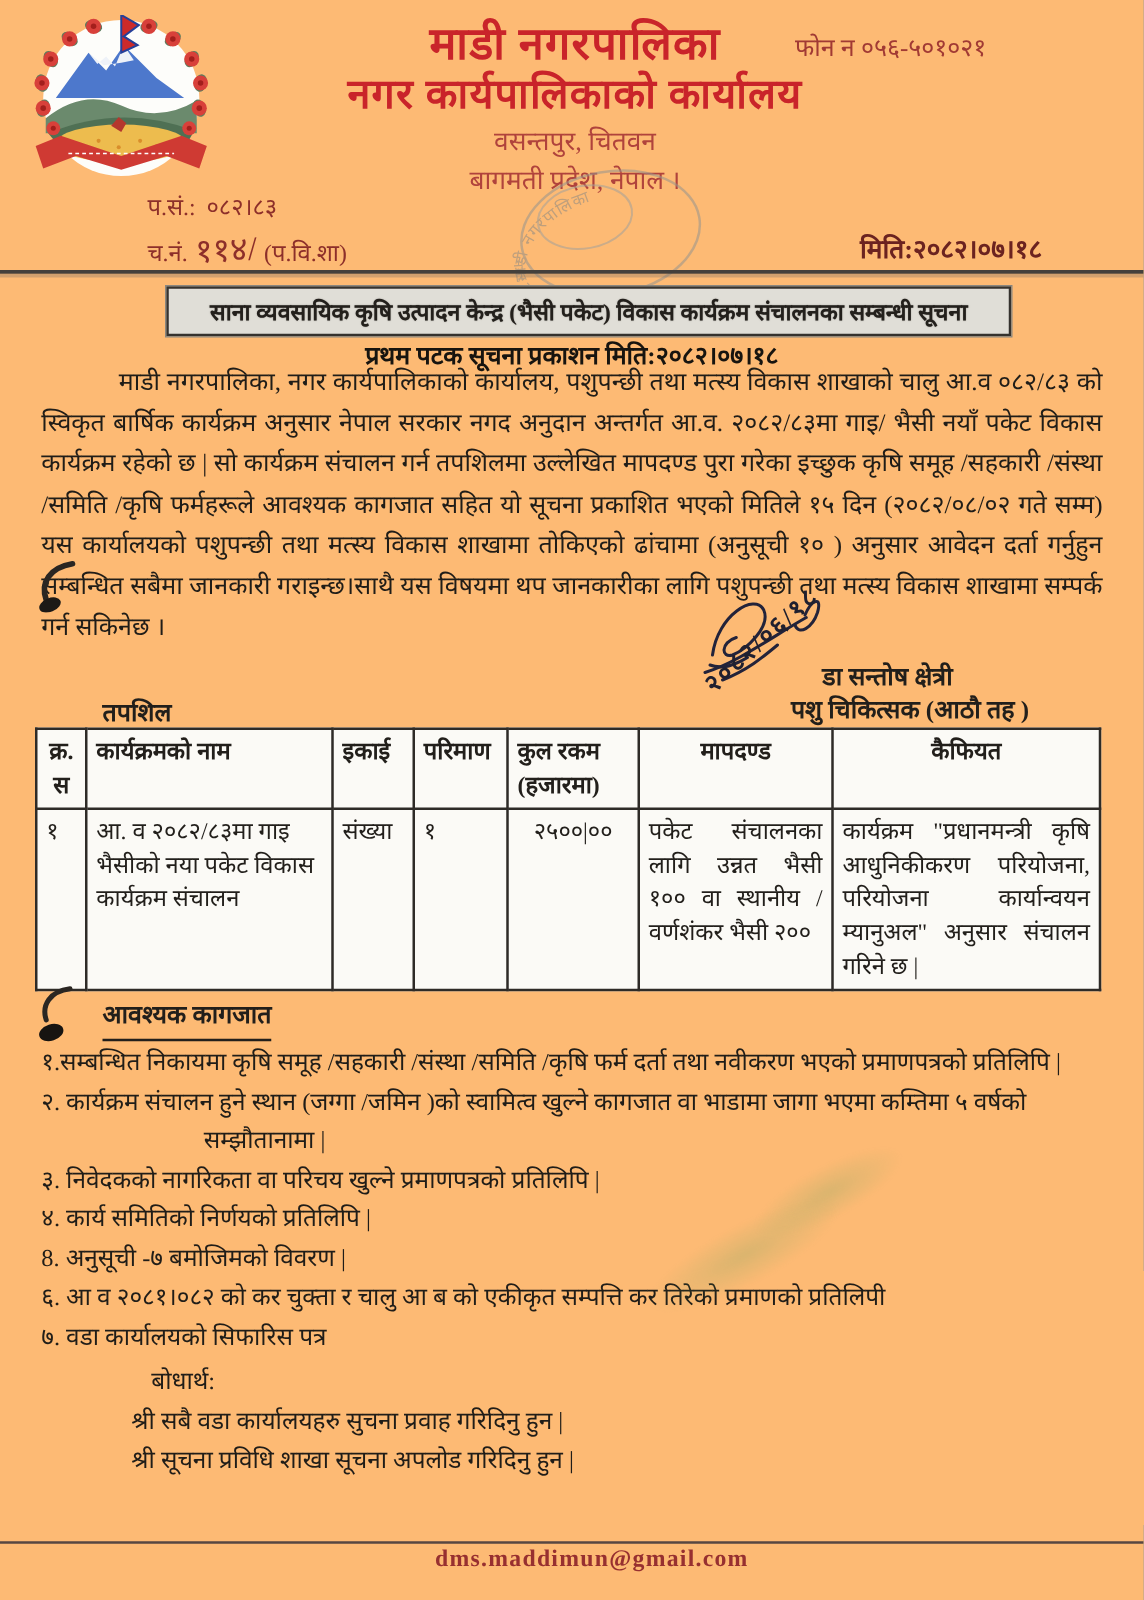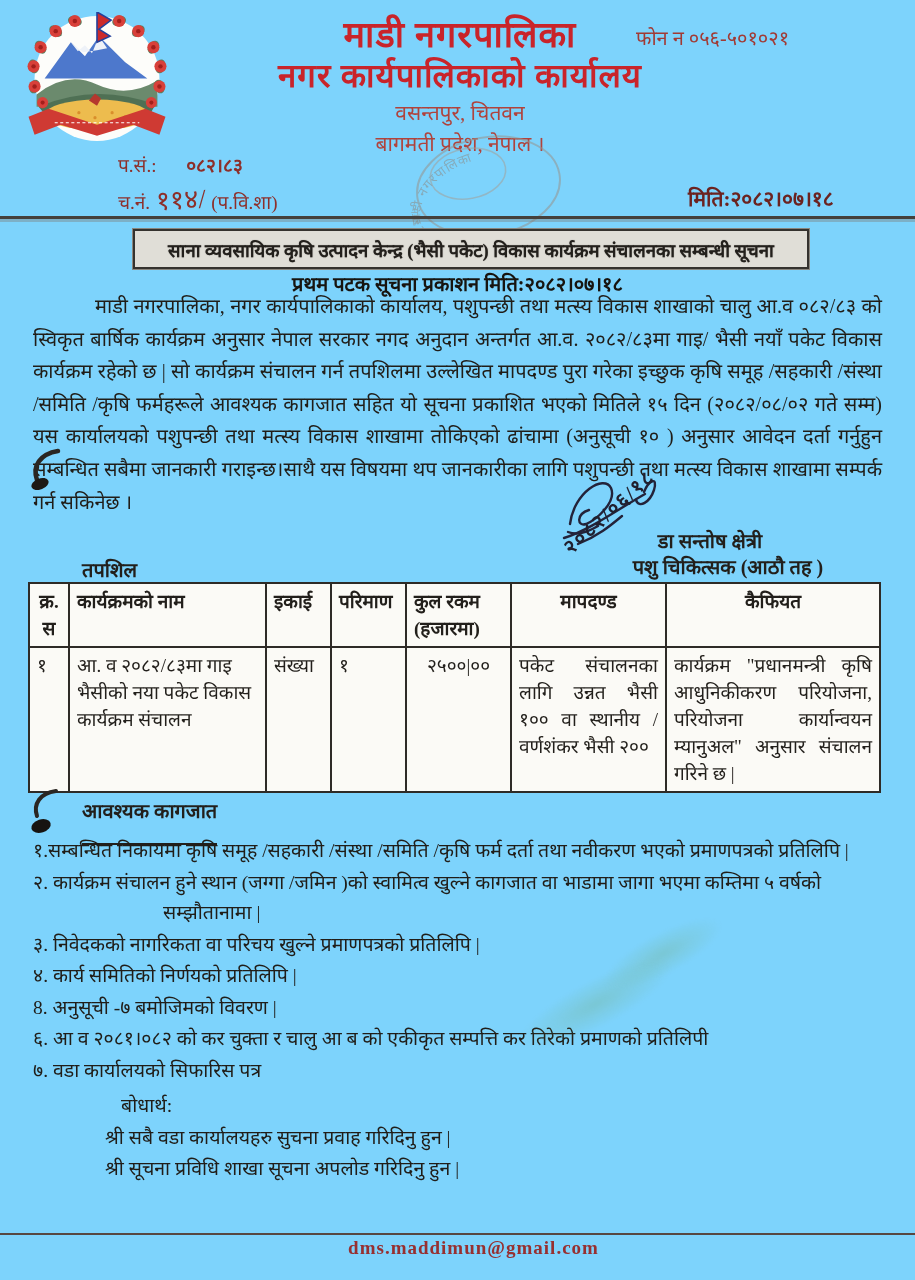--- a/index.html
+++ b/index.html
@@ -1,29 +1,29 @@
 <!DOCTYPE html>
 <html><head>
 <meta charset="utf-8">
 <style>
   html,body{margin:0;padding:0;background:#9a9a9a;}
   .page{
     position:relative;width:915px;height:1280px;margin:0 auto;
-    background:#7dd3fc;overflow:hidden;
+    background:#fdba74;overflow:hidden;
     font-family:"Liberation Serif","DejaVu Serif",serif;color:#221f1b;
   }
   
   .logo{position:absolute;left:16px;top:12px;width:162px;height:146px;}
   .head-center{position:absolute;left:190px;top:14px;width:540px;text-align:center;}
   .org-name{font-size:36px;font-weight:700;color:#c9242a;line-height:42px;letter-spacing:1px;}
   .office-name{font-size:33px;font-weight:700;color:#c9242a;line-height:40px;letter-spacing:1px;}
   .addr{font-size:21px;color:#b0433c;line-height:27px;margin-top:4px;}
   .phone{position:absolute;left:636px;top:24px;width:280px;font-size:20px;color:#a13a34;}
   .ref-line{position:absolute;left:118px;top:152px;font-size:19px;color:#8d2f2a;}
-  .ref-line .val{margin-left:25px;font-weight:bold;}
+  .ref-line .val{margin-left:4px;}
   .disp-line{position:absolute;left:118px;top:180px;font-size:19px;color:#8d2f2a;}
   .disp-big{font-size:27px;display:inline-block;transform:rotate(-3deg);margin:0 1px;}
   .date-line{position:absolute;left:688px;top:184px;font-size:21px;color:#6b2320;font-weight:600;}
   .stamp{position:absolute;left:383px;top:130px;width:215px;height:118px;opacity:.55;transform:rotate(-10deg);}
   .rule{position:absolute;left:0;top:216px;width:915px;border-top:3px solid #44403c;box-shadow:0 3px 0 rgba(125,112,100,.35);}
   
   .subject-box{
     position:absolute;left:133px;top:229px;width:672px;height:36px;
     background:#e0ded7;border:2px solid #35322e;outline:1px solid #8a867e;
     display:flex;align-items:center;justify-content:center;
@@ -52,21 +52,21 @@
     border:2px solid #2e2b27;vertical-align:top;padding:4px 7px;
     font-size:19px;line-height:27px;font-weight:400;word-wrap:break-word;
   }
   table.programs th{font-weight:600;height:52px;}
   table.programs td{height:132px;}
   .c-center{text-align:center;}
   .c-justify{text-align:justify;text-align-last:left;}
   
   .docs-head{
     position:absolute;left:82px;top:797px;font-size:20px;font-weight:700;
-    border-bottom:2px solid #221f1b;padding-bottom:19px;
+    border-bottom:2px solid #221f1b;padding-bottom:7px;
   }
   .doc-list{position:absolute;left:33px;top:836px;width:858px;font-size:19.5px;line-height:30.5px;color:#201d18;}
   .doc-item{margin-bottom:1px;}
   .doc-item.hang{padding-left:130px;text-indent:-130px;}
   .cc-label{margin-top:5px;margin-left:88px;font-size:19.5px;}
   .cc-item{margin-left:72px;font-size:19.5px;line-height:31px;}
   
   .footer-divider{position:absolute;left:0;top:1233px;width:915px;border-top:2px solid #574741;}
   .footer-email{
     position:absolute;left:0;top:1237px;width:915px;text-align:center;

